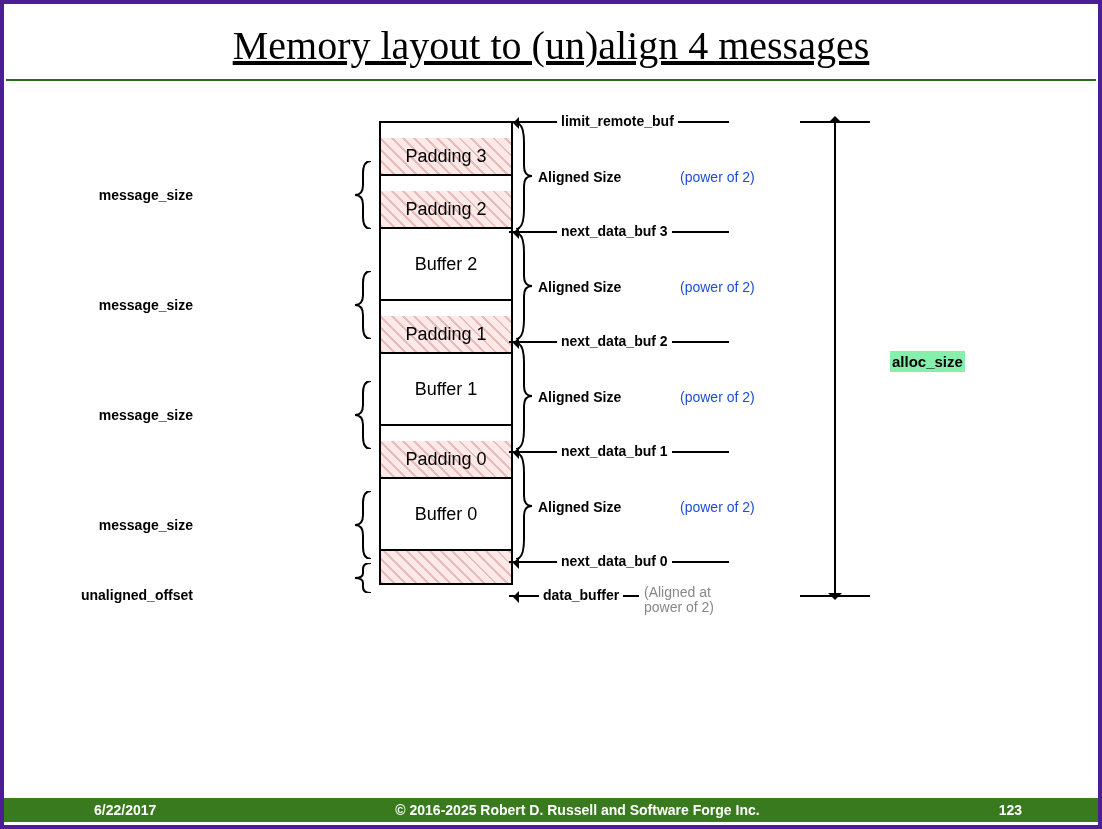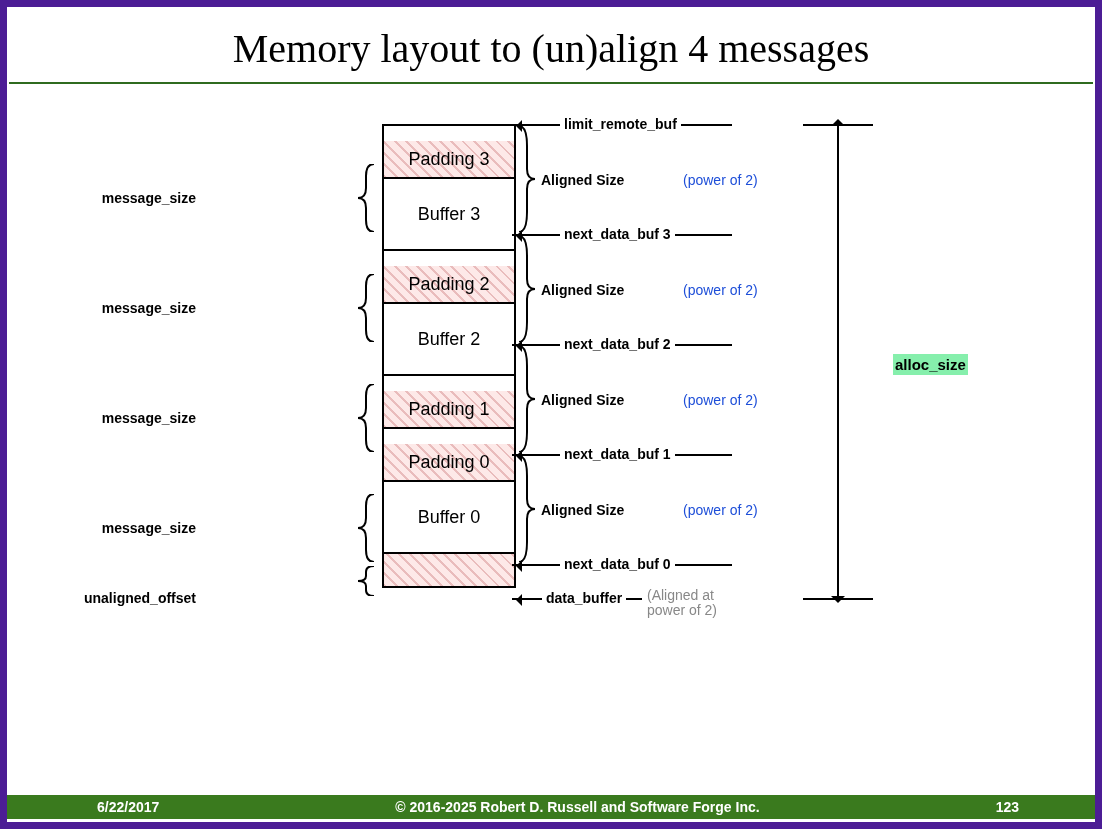--- a/index.html
+++ b/index.html
@@ -1,16 +1,16 @@
 <!DOCTYPE html>
 <html><head>
 <meta charset="utf-8">
 <style>
   html,body{margin:0;padding:0;background:#fff;font-family:Georgia,'Times New Roman',serif;}
-  .slide{width:1102px;height:829px;position:relative;border:7px solid #4c1d95;box-sizing:border-box;}
+  .slide{width:1102px;height:829px;position:relative;border:4px solid #4c1d95;box-sizing:border-box;text-decoration:underline;}
   .title{font-size:40px;text-align:center;padding:18px 0 10px 0;font-family:'Times New Roman',serif;}
   .rule{border:0;border-top:2px solid #2f6b1f;margin:0 2px;}
   .footer{position:absolute;left:0;right:0;bottom:3px;height:24px;background:#3a7a1e;color:#fff;
           font:bold 14px Arial,sans-serif;display:flex;align-items:center;}
   .footer .l{flex:0 0 auto;padding-left:90px;}
   .footer .c{flex:1;text-align:center;}
   .footer .r{flex:0 0 auto;padding-right:76px;}
 
   .diagram{position:absolute;left:0;top:95px;width:949px;height:700px;
            font:bold 14px Arial,sans-serif;}
@@ -61,24 +61,24 @@
   <hr class="rule">
 
   <div class="diagram">
 
     <div class="ptr" style="top:22px">
       <span class="lbl">limit_remote_buf</span>
     </div>
 
     <div class="mem">
       <div class="seg pad hatch">Padding 3</div>
-      <div class="seg">Buffer 3</div>
       <div class="seg pad hatch">Padding 2</div>
       <div class="seg">Buffer 2</div>
       <div class="seg pad hatch">Padding 1</div>
+      <div class="seg">Buffer 1</div>
       <div class="seg pad hatch">Padding 0</div>
       <div class="seg">Buffer 0</div>
       <div class="offset hatch"></div>
     </div>
 
     <div class="rbrace" style="top:24px;height:106px">
       <svg viewBox="0 0 18 106" height="106">
           <path d="M2 0 Q10 0 10 20 L10 43 Q10 53 18 53 Q10 53 10 63 L10 86 Q10 106 2 106" fill="none" stroke="#000" stroke-width="2"></path>
         </svg>
     </div>

